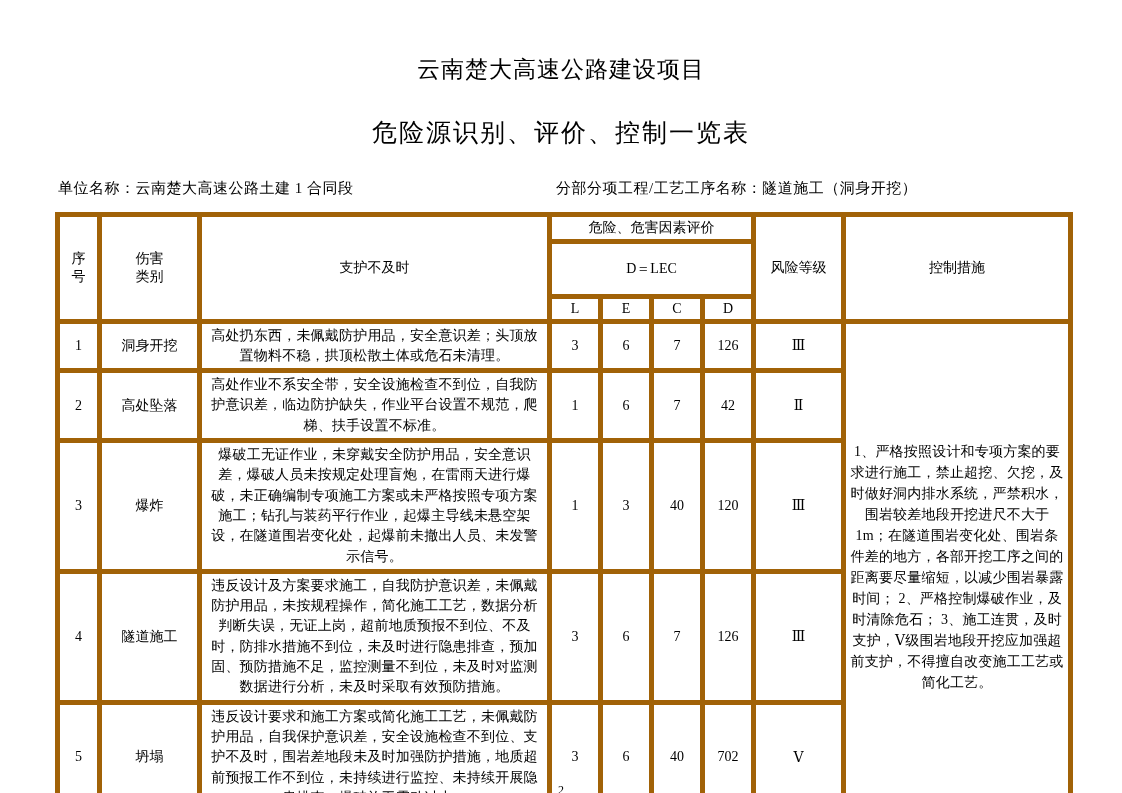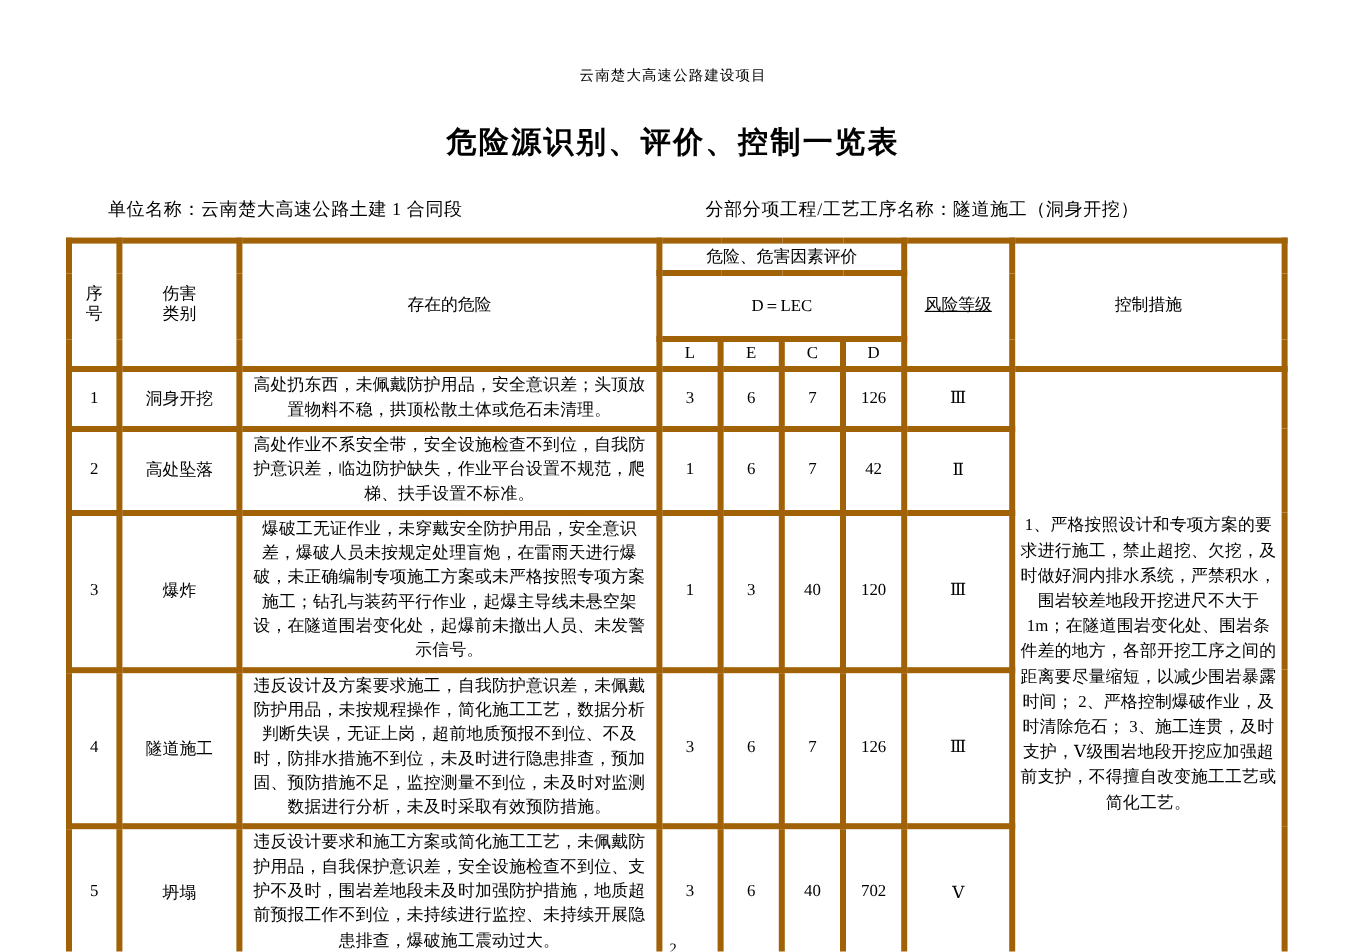--- a/index.html
+++ b/index.html
@@ -16,36 +16,36 @@
     overflow: hidden;
   }
   .page {
     position: relative;
     width: 1122px;
     height: 793px;
     box-sizing: border-box;
   }
   .doc-header {
     text-align: center;
-    font-size: 12px;
+    font-size: 23px;
     letter-spacing: 1px;
     margin-top: 56px;
     line-height: 1.2;
   }
   .doc-title {
     text-align: center;
     font-size: 25px;
-    font-weight: bold;
+    font-weight: normal;
     letter-spacing: 2px;
     margin-top: 32px;
   }
   .meta-row {
     display: flex;
     margin-top: 30px;
-    padding-left: 90px;
+    padding-left: 58px;
     padding-right: 54px;
     font-size: 15px;
     letter-spacing: 0.5px;
   }
   .meta-left { width: 450px; }
   .meta-right { flex: 1; margin-left: 48px; }
 
   table.hz {
     border-collapse: collapse;
     margin: 14px 0 0 55px;
@@ -57,21 +57,21 @@
     font-weight: normal;
     font-size: 14px;
     text-align: center;
     vertical-align: middle;
     padding: 2px 3px;
   }
   th.c-seq    { width: 42px; }
   th.c-cat    { width: 100px; }
   th.c-haz    { width: 350px; }
   th.c-l, th.c-e, th.c-c, th.c-d { width: 51px; }
-  th.c-risk   { width: 90px; text-decoration: underline; }
+  th.c-risk   { width: 90px; }
   th.c-ctrl   { width: 227px; }
 
   .hdr-2line { line-height: 1.25; }
   td.haz-text {
     text-align: center;
     font-size: 14px;
     line-height: 1.45;
     padding: 5px 6px;
     letter-spacing: 0.2px;
   }
@@ -135,21 +135,21 @@
     <thead>
       <tr>
         <th class="c-seq hdr-2line" rowspan="3">
           <div>序</div>
           <div>号</div>
         </th>
         <th class="c-cat hdr-2line" rowspan="3">
           <div>伤害</div>
           <div>类别</div>
         </th>
-        <th class="c-haz" rowspan="3">存在的危险</th>
+        <th class="c-haz" rowspan="3">支护不及时</th>
         <th colspan="4">危险、危害因素评价</th>
         <th class="c-risk" rowspan="3">风险等级</th>
         <th class="c-ctrl" rowspan="3">控制措施</th>
       </tr>
       <tr>
         <th colspan="4" style="height:46px">D＝LEC</th>
       </tr>
       <tr>
         <th class="c-l">L</th>
         <th class="c-e">E</th>

